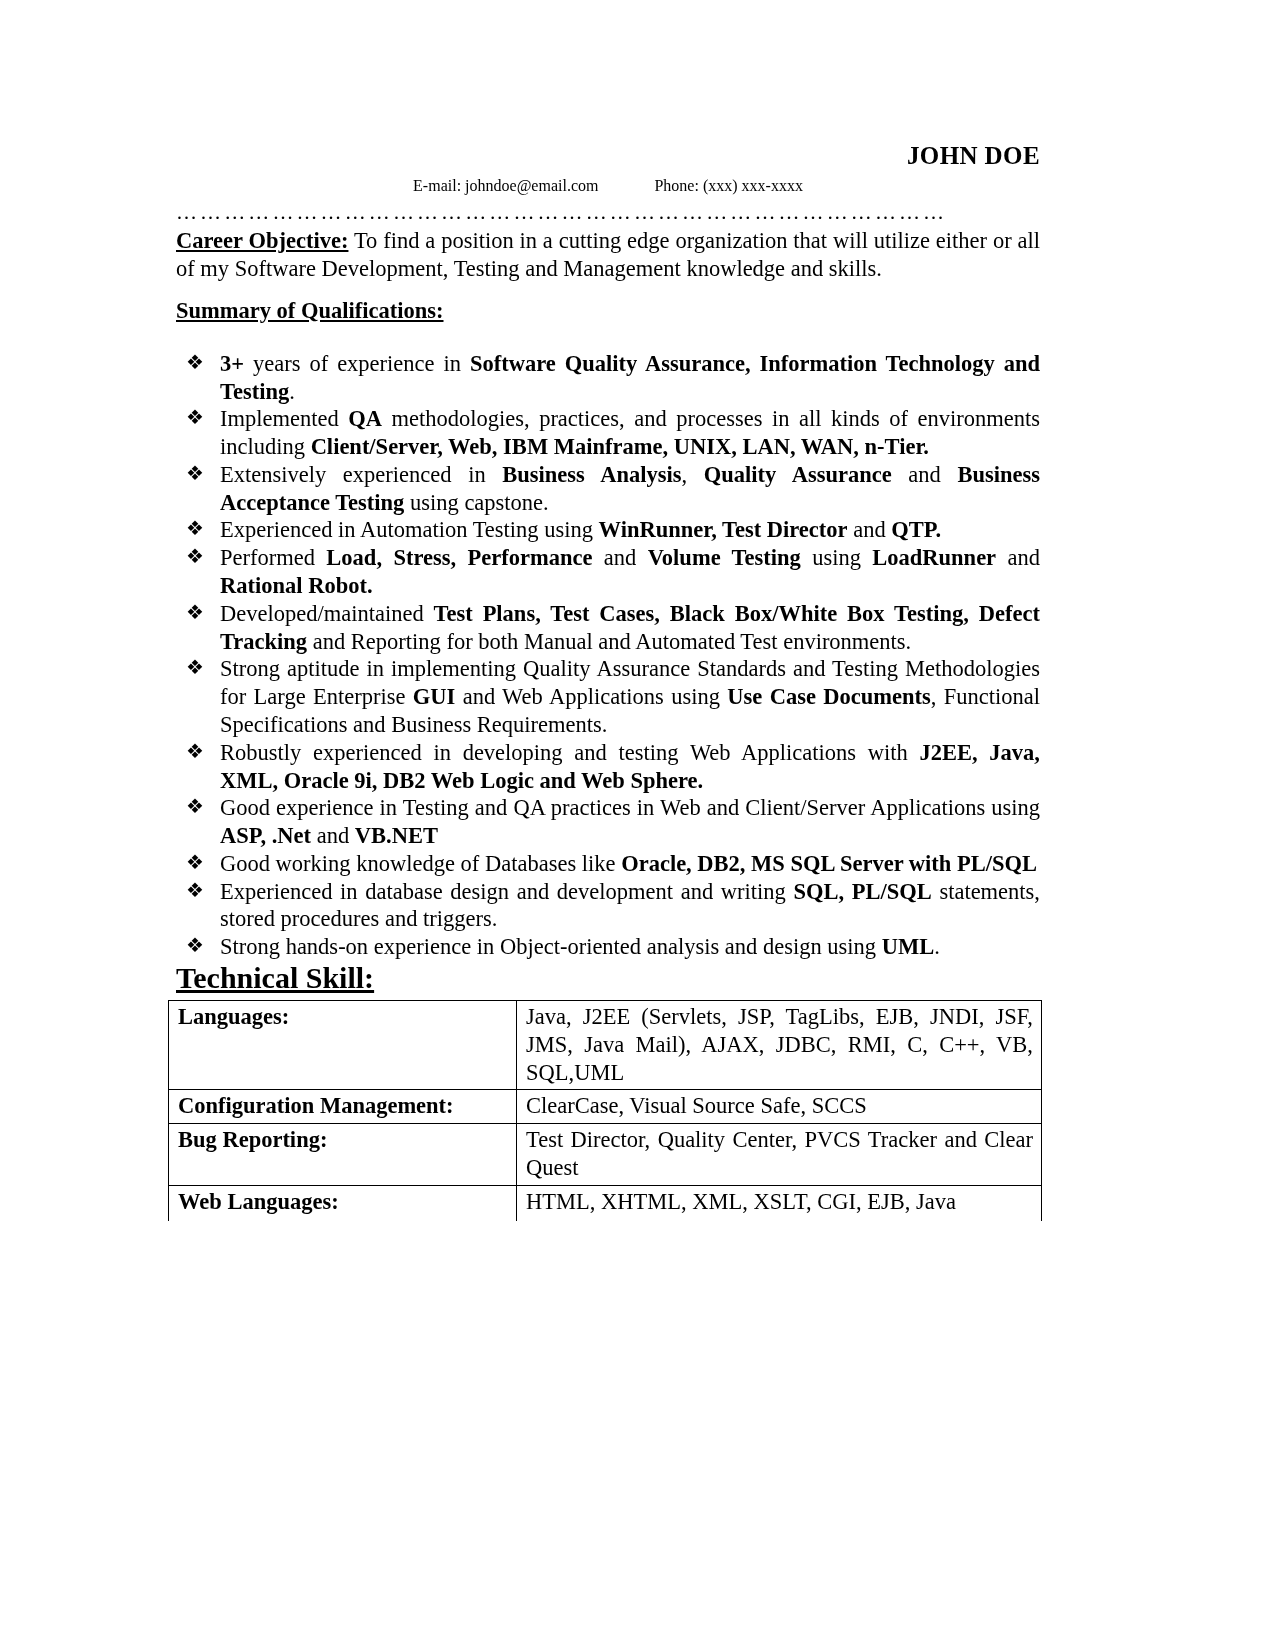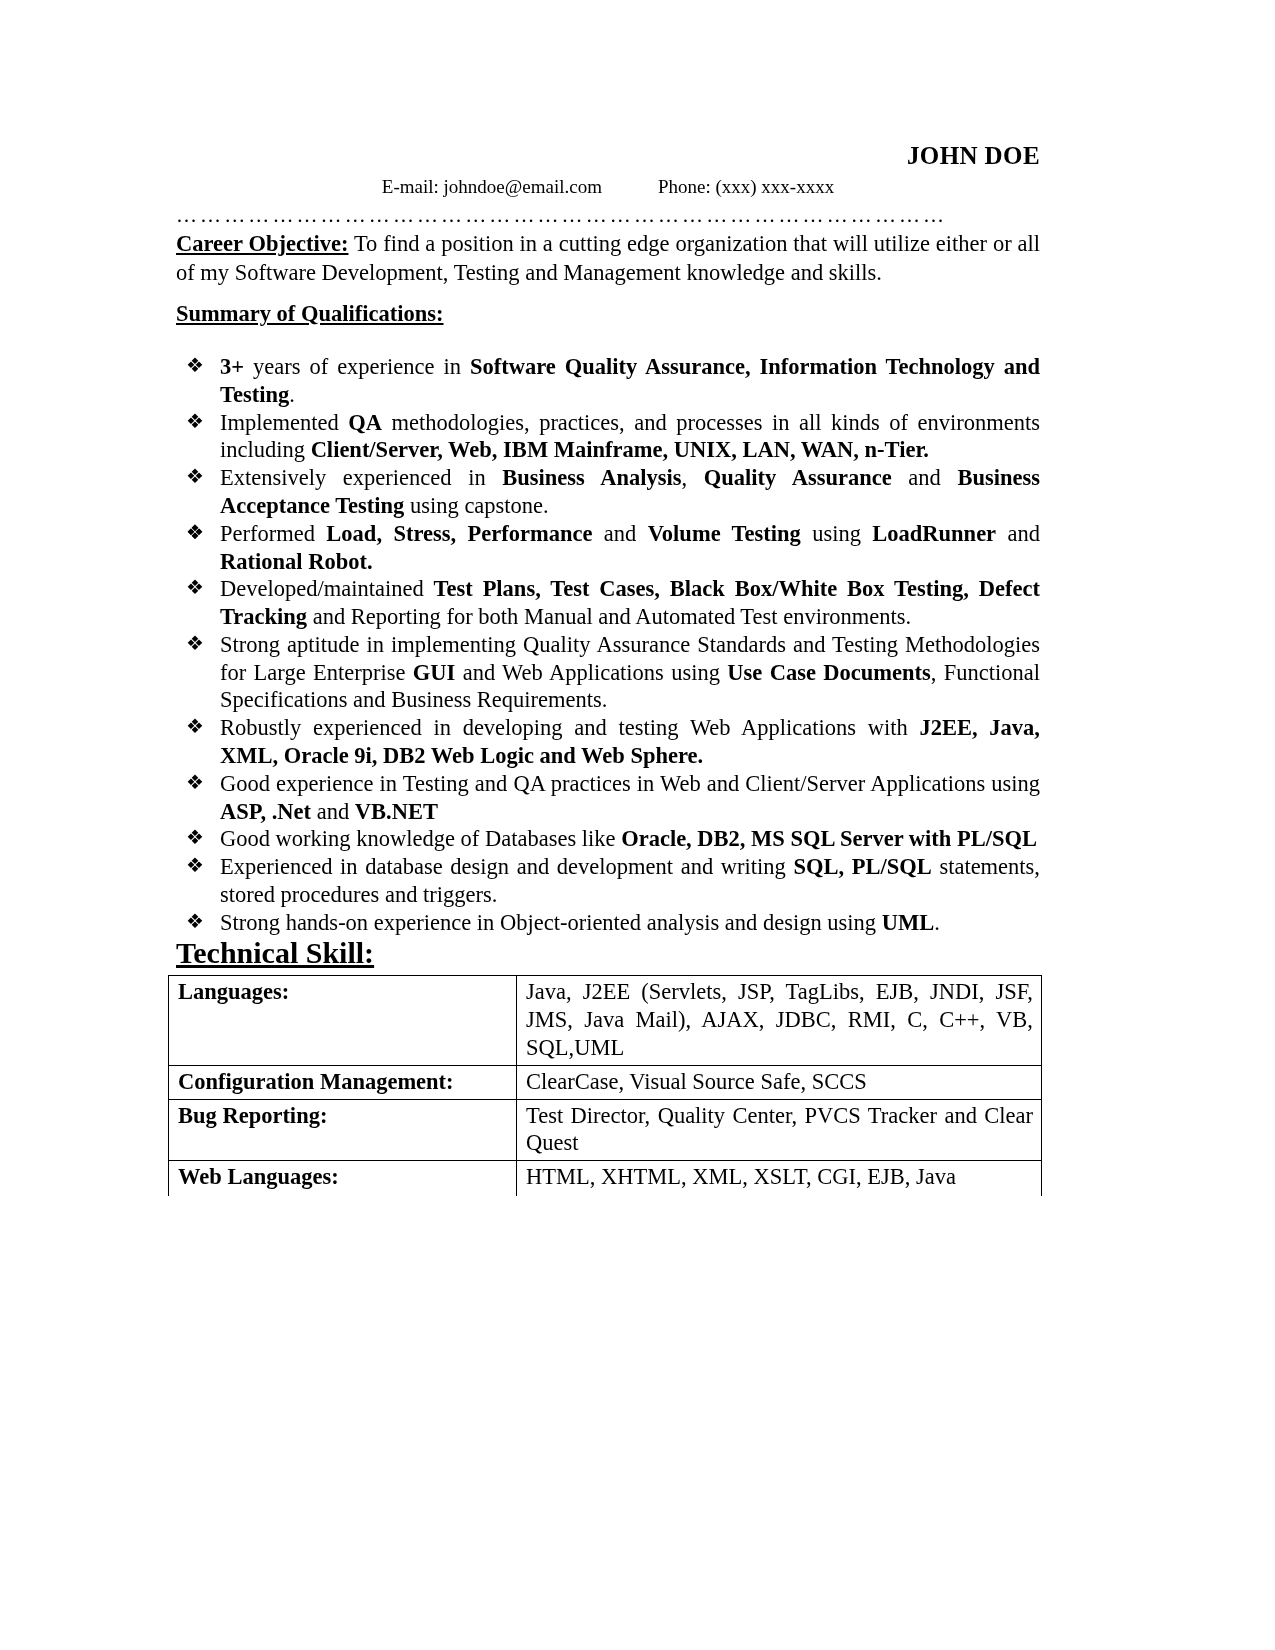--- a/index.html
+++ b/index.html
@@ -1,21 +1,21 @@
 <!DOCTYPE html>
 <html><head>
 <meta charset="utf-8">
 <style>
   html,body{margin:0;padding:0;background:#fff;}
   body{width:1275px;height:1650px;font-family:"Liberation Serif",serif;color:#000;overflow:hidden;position:relative;}
   .page{position:absolute;left:0;top:0;width:1275px;height:1650px;background:#fff;}
   .content{position:absolute;left:176px;top:142px;width:864px;}
 
   .doc-title{text-align:right;font-weight:bold;font-size:25px;letter-spacing:.4px;line-height:1.1;}
-  .contact-line{text-align:center;font-size:19px;margin-top:7px;line-height:1.1;}
+  .contact-line{text-align:center;font-size:16px;margin-top:7px;line-height:1.1;}
   .contact-gap{display:inline-block;width:56px;}
 
   .divider{font-size:21px;letter-spacing:3.1px;line-height:.9;margin-top:9px;height:22px;overflow:hidden;white-space:nowrap;color:#000;}
 
   .para{font-size:22.5px;line-height:1.26;text-align:justify;margin-top:2px;}
   .uhead{font-weight:bold;text-decoration:underline;}
 
   .section-heading{font-size:22.5px;font-weight:bold;text-decoration:underline;margin-top:14px;}
 
   ul.bullets{list-style:none;margin:0;padding:0;margin-top:26px;}
@@ -46,21 +46,21 @@
     <div class="divider">……………………………………………………………………………………</div>
 
     <div class="para"><span class="uhead">Career Objective:</span><span> To find a position in a cutting edge organization that will utilize either or all of my Software Development, Testing and Management knowledge and skills.</span></div>
 
     <div class="section-heading">Summary of Qualifications:</div>
 
     <ul class="bullets">
       <li><span class="bul">❖</span><span><b>3+</b> years of experience in <b>Software Quality Assurance, Information Technology and Testing</b>.</span></li>
       <li><span class="bul">❖</span><span>Implemented <b>QA</b> methodologies, practices, and processes in all kinds of environments including <b>Client/Server, Web, IBM Mainframe, UNIX, LAN, WAN, n-Tier.</b></span></li>
       <li><span class="bul">❖</span><span>Extensively experienced in <b>Business Analysis</b>, <b>Quality Assurance</b> and <b>Business Acceptance Testing</b> using capstone.</span></li>
-      <li><span class="bul">❖</span></li>
+      <li><span class="bul">❖</span><span>Experienced in Automation Testing using <b>WinRunner, Test Director</b> and <b>QTP.</b></span></li>
       <li><span class="bul">❖</span><span>Performed <b>Load, Stress, Performance</b> and <b>Volume Testing</b> using <b>LoadRunner</b> and <b>Rational Robot.</b></span></li>
       <li><span class="bul">❖</span><span>Developed/maintained <b>Test Plans, Test Cases, Black Box/White Box Testing, Defect Tracking</b> and Reporting for both Manual and Automated Test environments.</span></li>
       <li><span class="bul">❖</span><span>Strong aptitude in implementing Quality Assurance Standards and Testing Methodologies for Large Enterprise <b>GUI</b> and Web Applications using <b>Use Case Documents</b>, Functional Specifications and Business Requirements.</span></li>
       <li><span class="bul">❖</span><span>Robustly experienced in developing and testing Web Applications with <b>J2EE, Java, XML, Oracle 9i, DB2 Web Logic and Web Sphere.</b></span></li>
       <li><span class="bul">❖</span><span>Good experience in Testing and QA practices in Web and Client/Server Applications using <b>ASP, .Net</b> and <b>VB.NET</b></span></li>
       <li><span class="bul">❖</span><span>Good working knowledge of Databases like <b>Oracle, DB2, MS SQL Server with PL/SQL</b></span></li>
       <li><span class="bul">❖</span><span>Experienced in database design and development and writing <b>SQL, PL/SQL</b> statements, stored procedures and triggers.</span></li>
       <li><span class="bul">❖</span><span>Strong hands-on experience in Object-oriented analysis and design using <b>UML</b>.</span></li>
     </ul>
 

